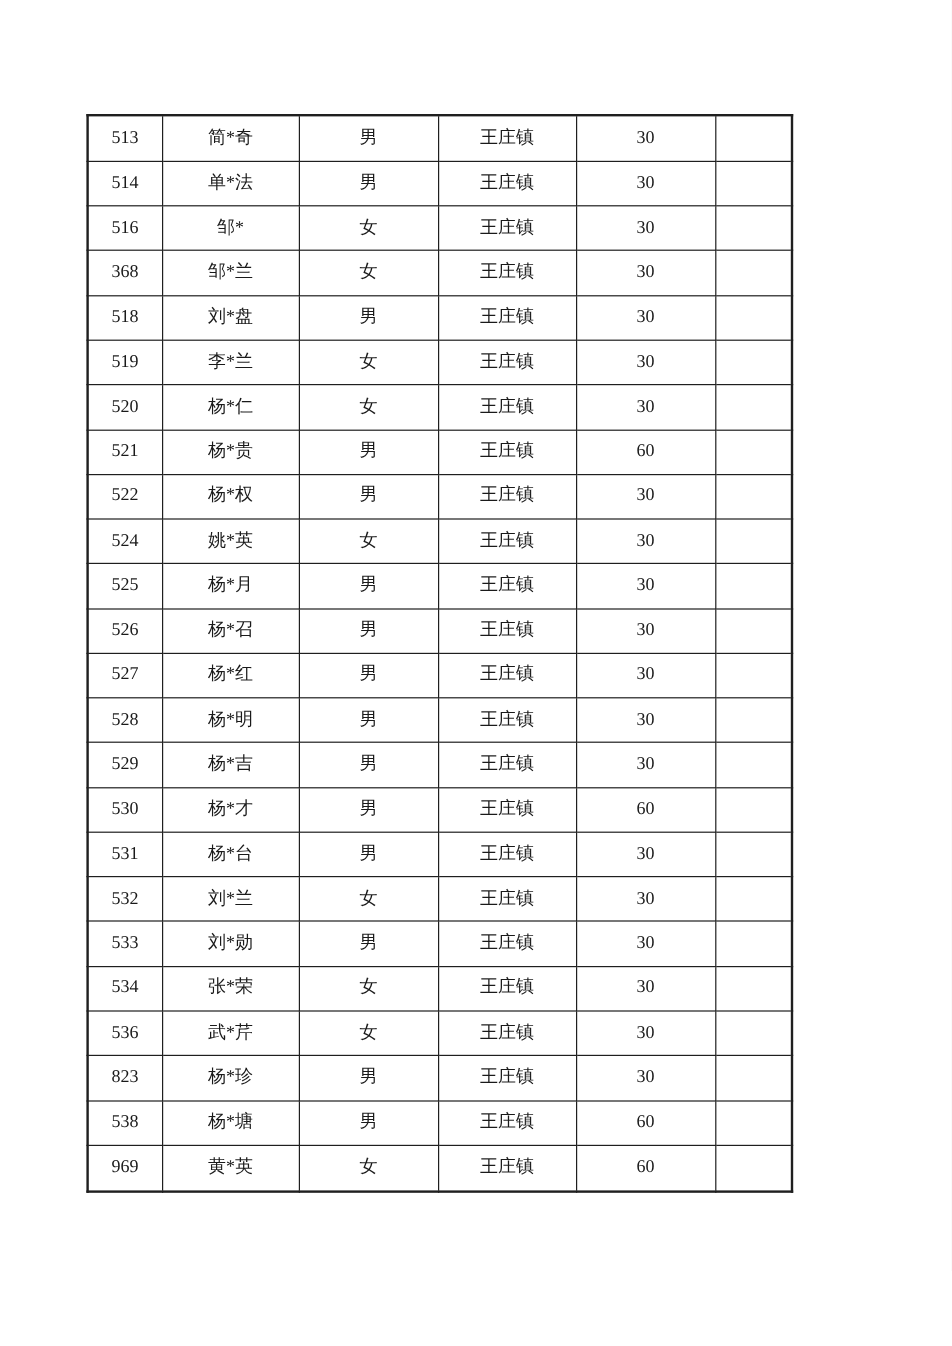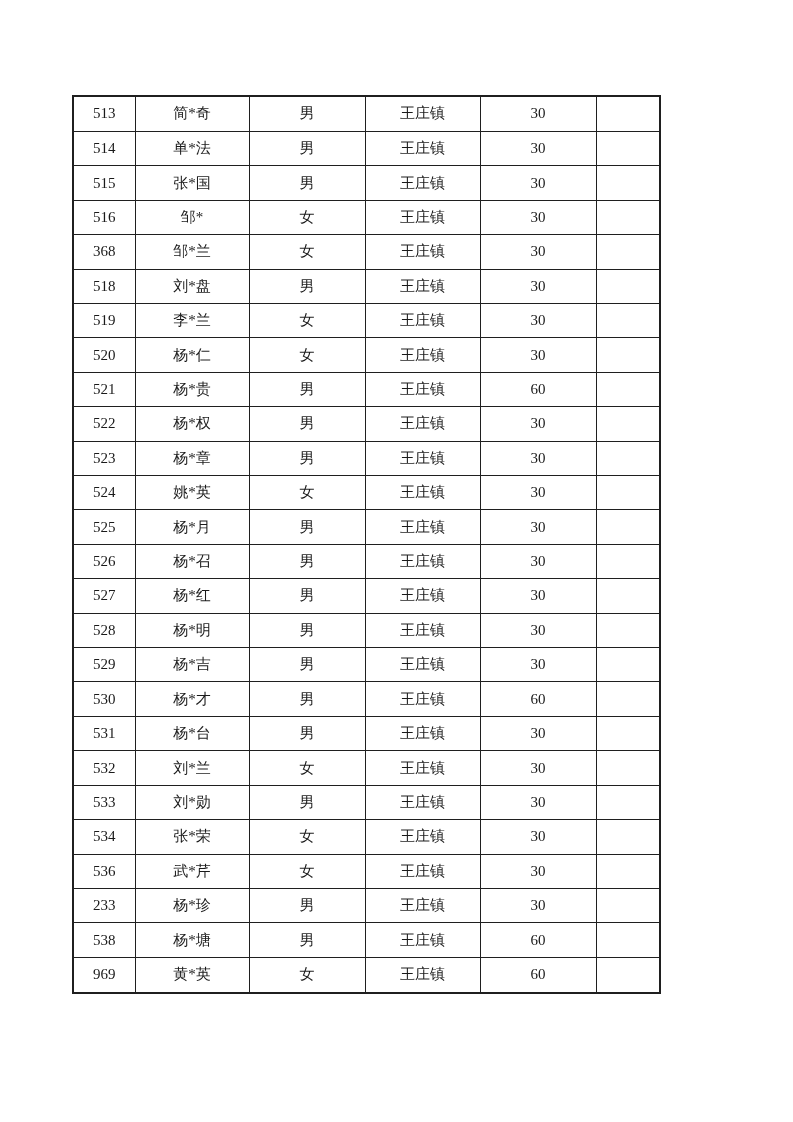--- a/index.html
+++ b/index.html
@@ -76,28 +76,20 @@
 
   <tr>
     <td>514</td>
     <td>单*法</td>
     <td>男</td>
     <td>王庄镇</td>
     <td>30</td>
     <td></td>
   </tr>
 
-  <tr>
-    <td>515</td>
-    <td>张*国</td>
-    <td>男</td>
-    <td>王庄镇</td>
-    <td>30</td>
-    <td></td>
-  </tr>
 
   <tr>
     <td>516</td>
     <td>邹*</td>
     <td>女</td>
     <td>王庄镇</td>
     <td>30</td>
     <td></td>
   </tr>
 
@@ -148,28 +140,20 @@
 
   <tr>
     <td>522</td>
     <td>杨*权</td>
     <td>男</td>
     <td>王庄镇</td>
     <td>30</td>
     <td></td>
   </tr>
 
-  <tr>
-    <td>523</td>
-    <td>杨*章</td>
-    <td>男</td>
-    <td>王庄镇</td>
-    <td>30</td>
-    <td></td>
-  </tr>
 
   <tr>
     <td>524</td>
     <td>姚*英</td>
     <td>女</td>
     <td>王庄镇</td>
     <td>30</td>
     <td></td>
   </tr>
 
@@ -267,21 +251,21 @@
   <tr>
     <td>536</td>
     <td>武*芹</td>
     <td>女</td>
     <td>王庄镇</td>
     <td>30</td>
     <td></td>
   </tr>
 
   <tr>
-    <td>233</td>
+    <td>823</td>
     <td>杨*珍</td>
     <td>男</td>
     <td>王庄镇</td>
     <td>30</td>
     <td></td>
   </tr>
 
   <tr>
     <td>538</td>
     <td>杨*塘</td>

